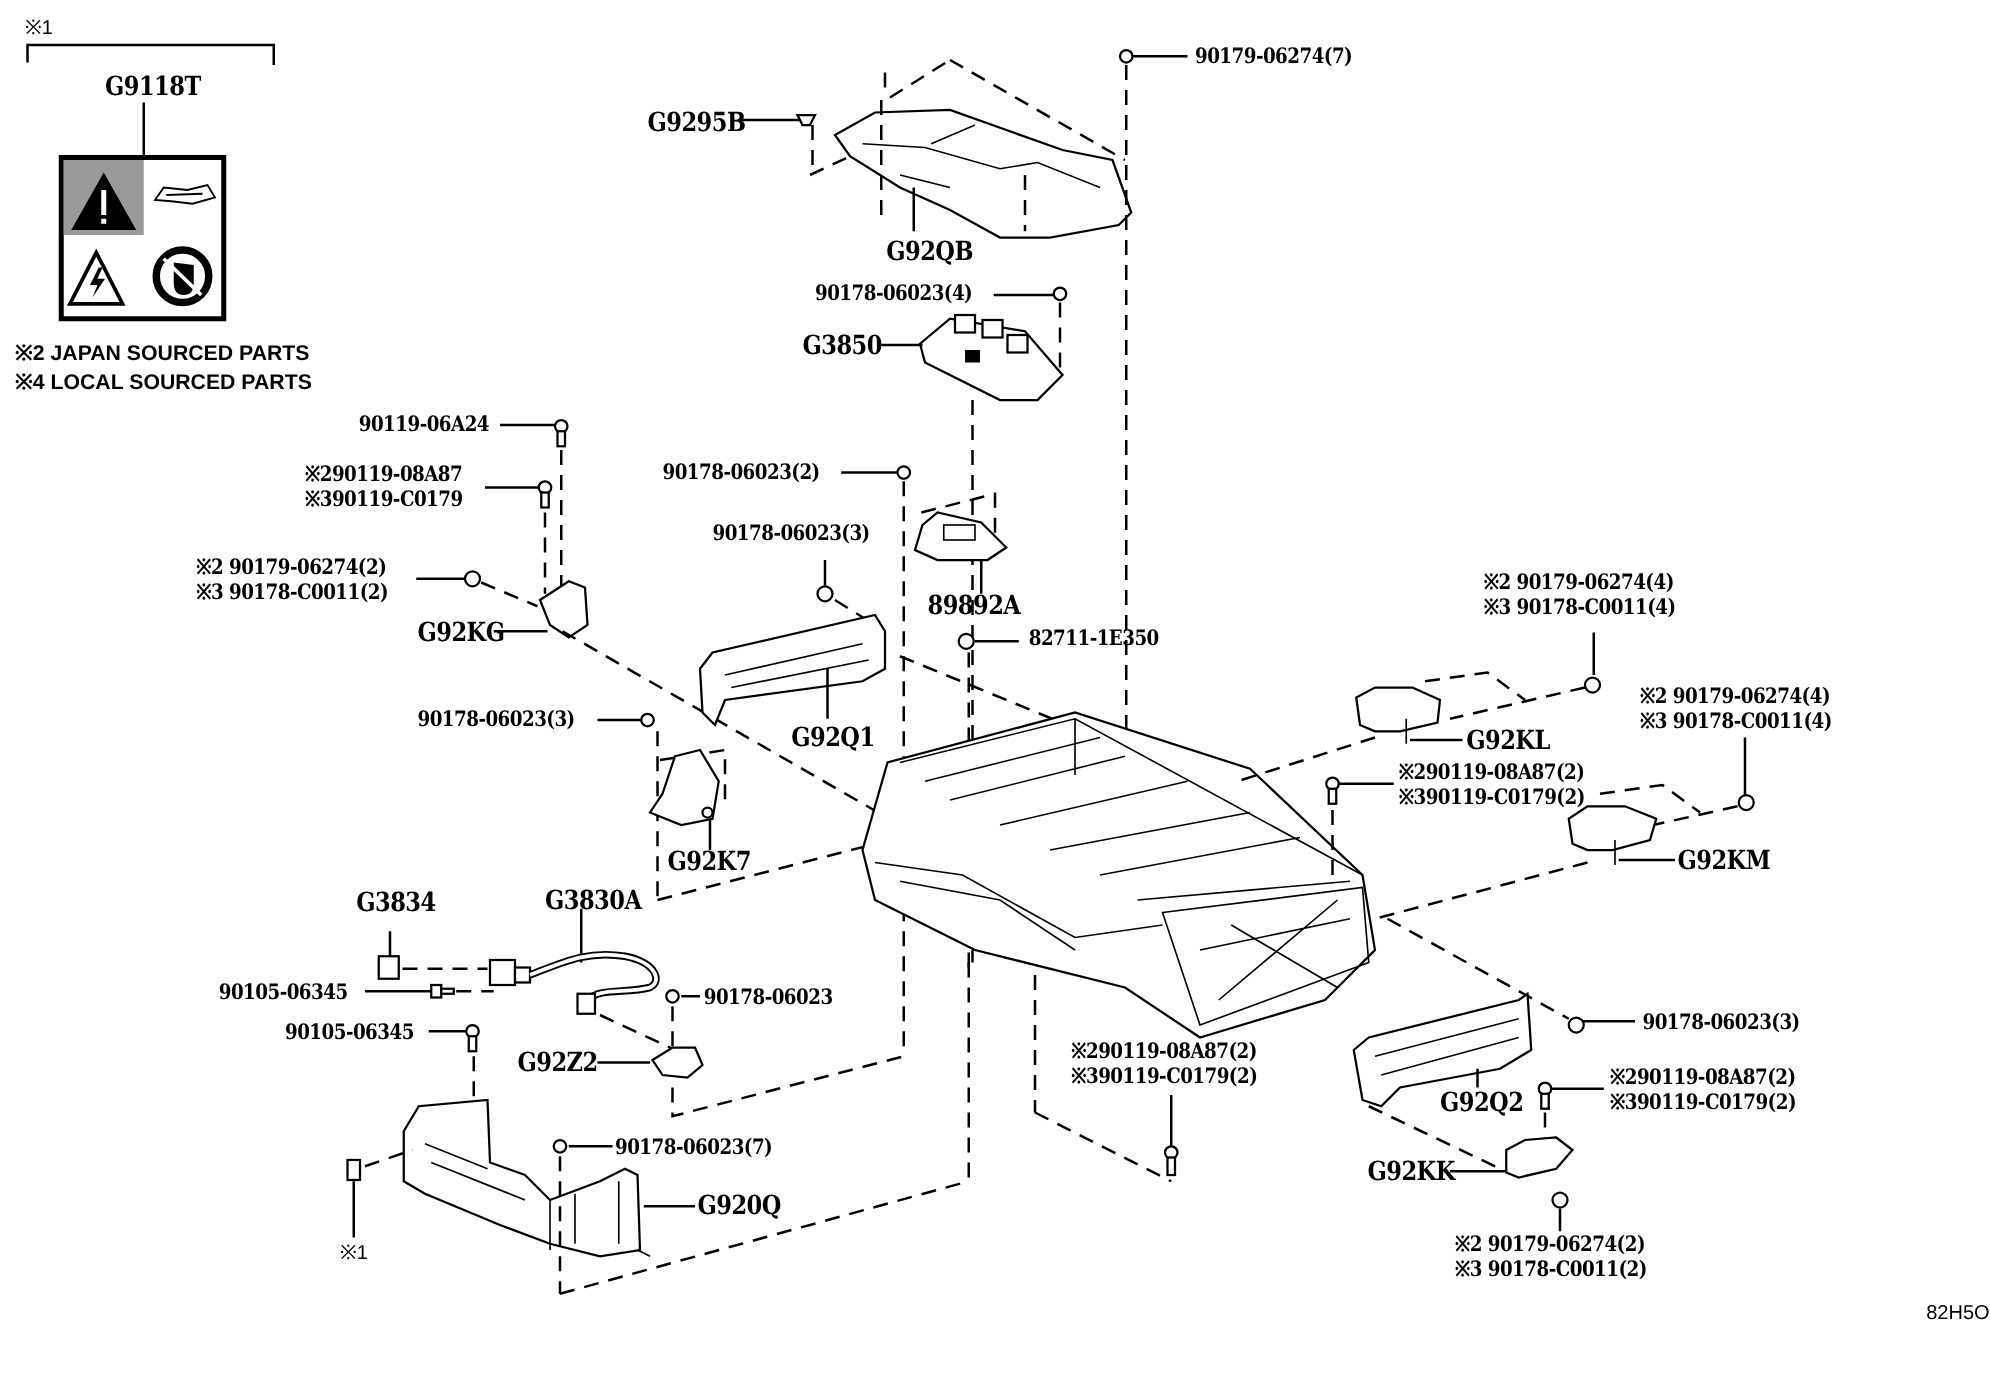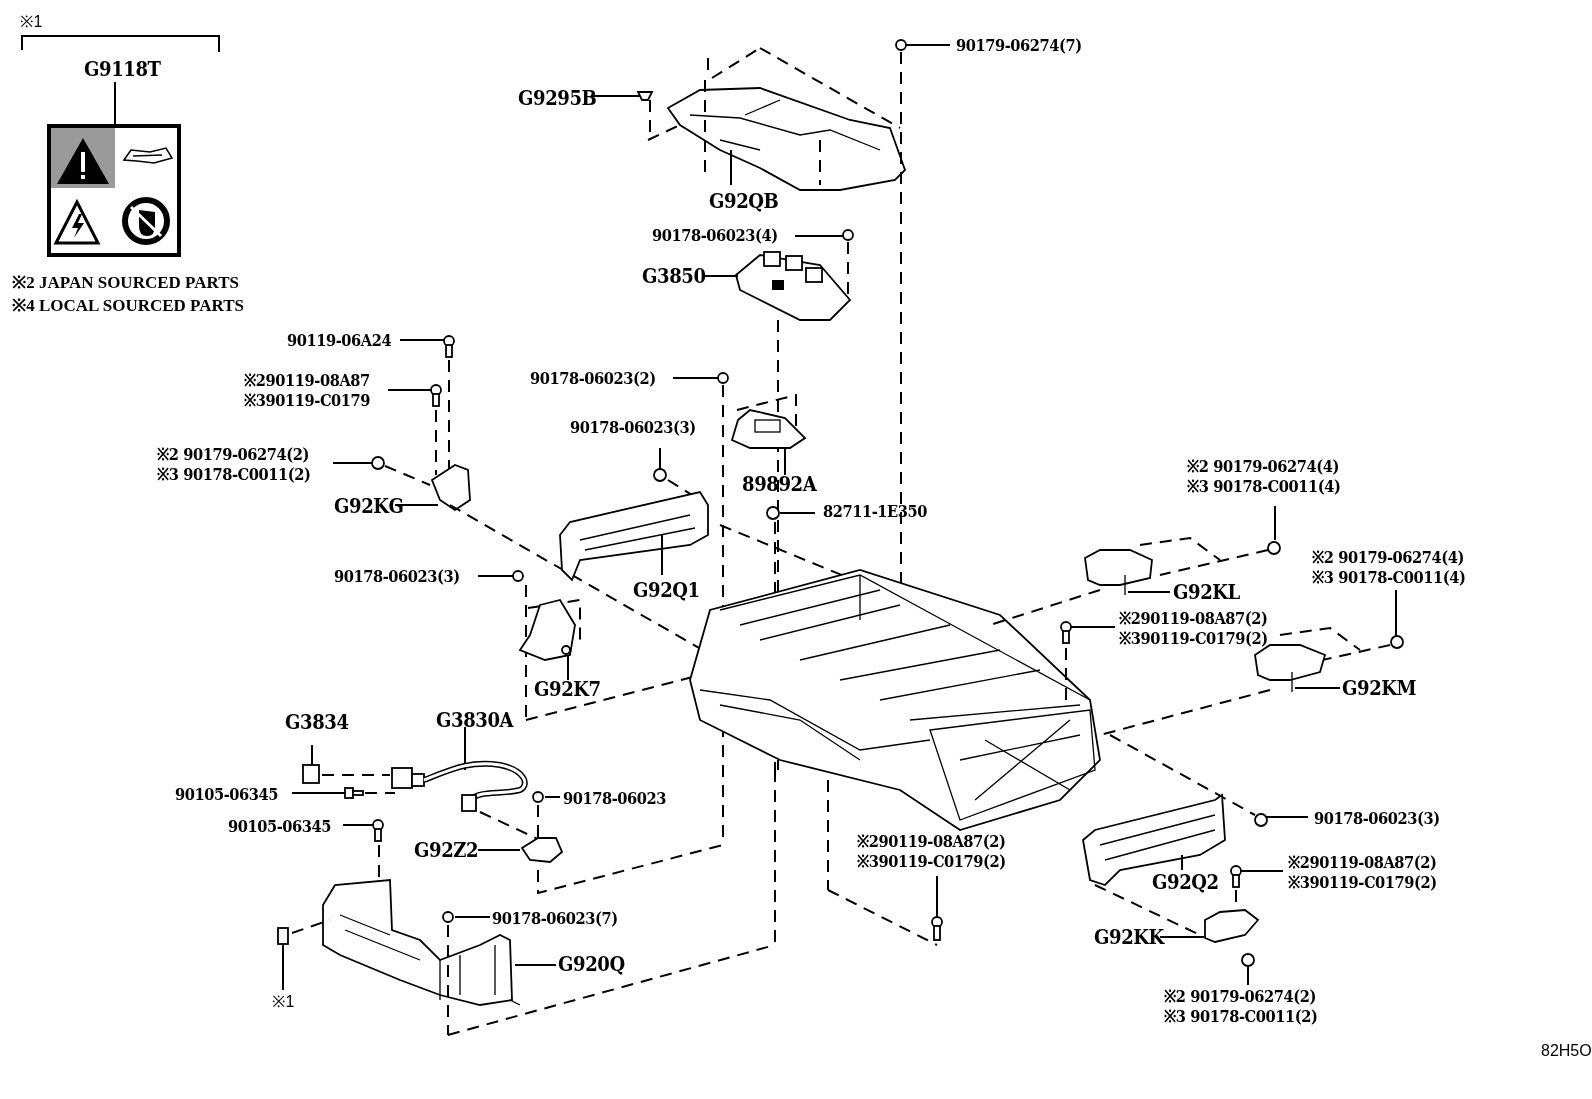--- a/index.html
+++ b/index.html
@@ -1,21 +1,21 @@
 <!DOCTYPE html>
 <html><head>
 <meta charset="utf-8">
 <style>
   html, body { margin: 0; padding: 0; background: #ffffff; }
   body { width: 1592px; height: 1099px; position: relative; overflow: hidden; font-family: "Liberation Sans", sans-serif; color: #000; }
   #diagram { position: absolute; left: 0; top: 0; width: 1592px; height: 1099px; }
   .lbl { position: absolute; font-family: "DejaVu Serif", "Liberation Serif", serif; font-weight: bold; font-size: 17px; line-height: 20px; white-space: nowrap; letter-spacing: -0.5px; transform: scaleX(0.86); transform-origin: left top; }
   .lbl.big { font-size: 21px; line-height: 24px; }
   .lbl .ln { display: block; }
-  .note { position: absolute; font-family: Liberation Serif, serif; font-size: 17px; line-height: 23px; white-space: nowrap; font-weight: bold; }
+  .note { position: absolute; font-family: Liberation Sans, sans-serif; font-size: 17px; line-height: 23px; white-space: nowrap; font-weight: bold; }
   .small { position: absolute; font-family: "Liberation Sans", sans-serif; font-size: 16px; white-space: nowrap; }
   svg .dash { stroke: #000; stroke-width: 2; stroke-dasharray: 12 8; fill: none; }
   svg .lead { stroke: #000; stroke-width: 2; fill: none; }
   svg .part { stroke: #000; stroke-width: 1.8; fill: #fff; }
   svg .partline { stroke: #000; stroke-width: 1.3; fill: none; }
 </style>
 </head>
 <body>
 
 <div id="diagram">

